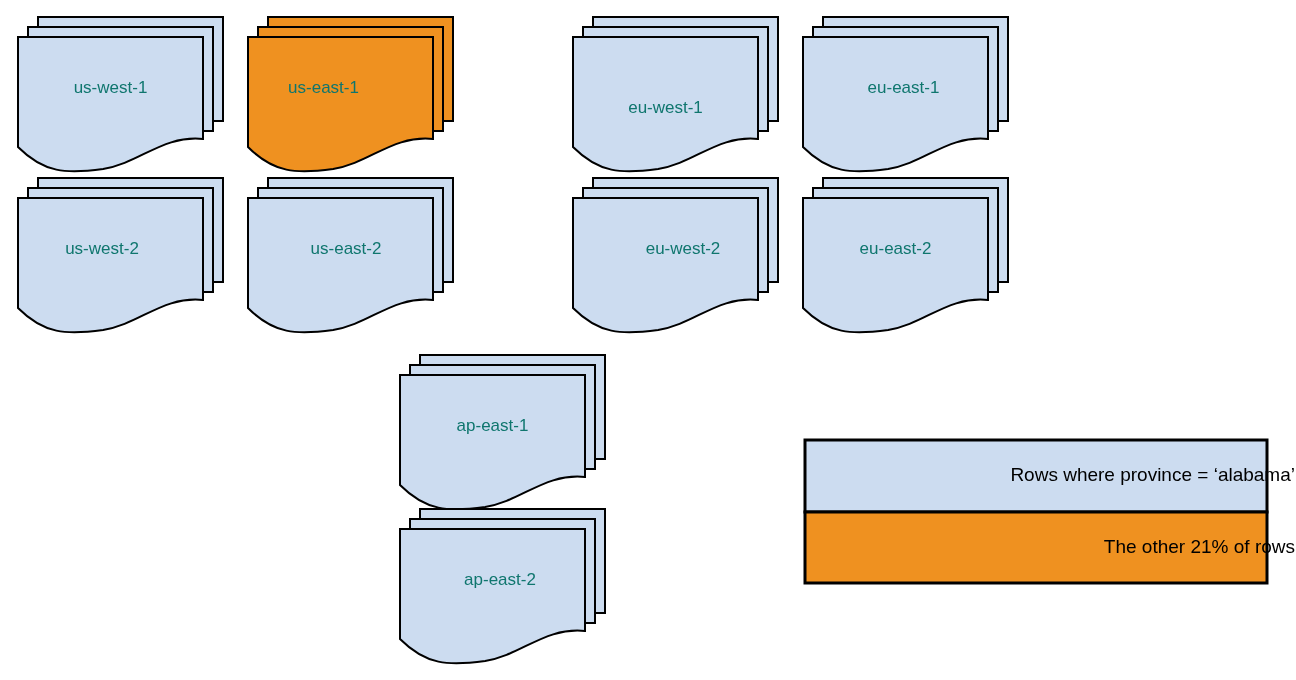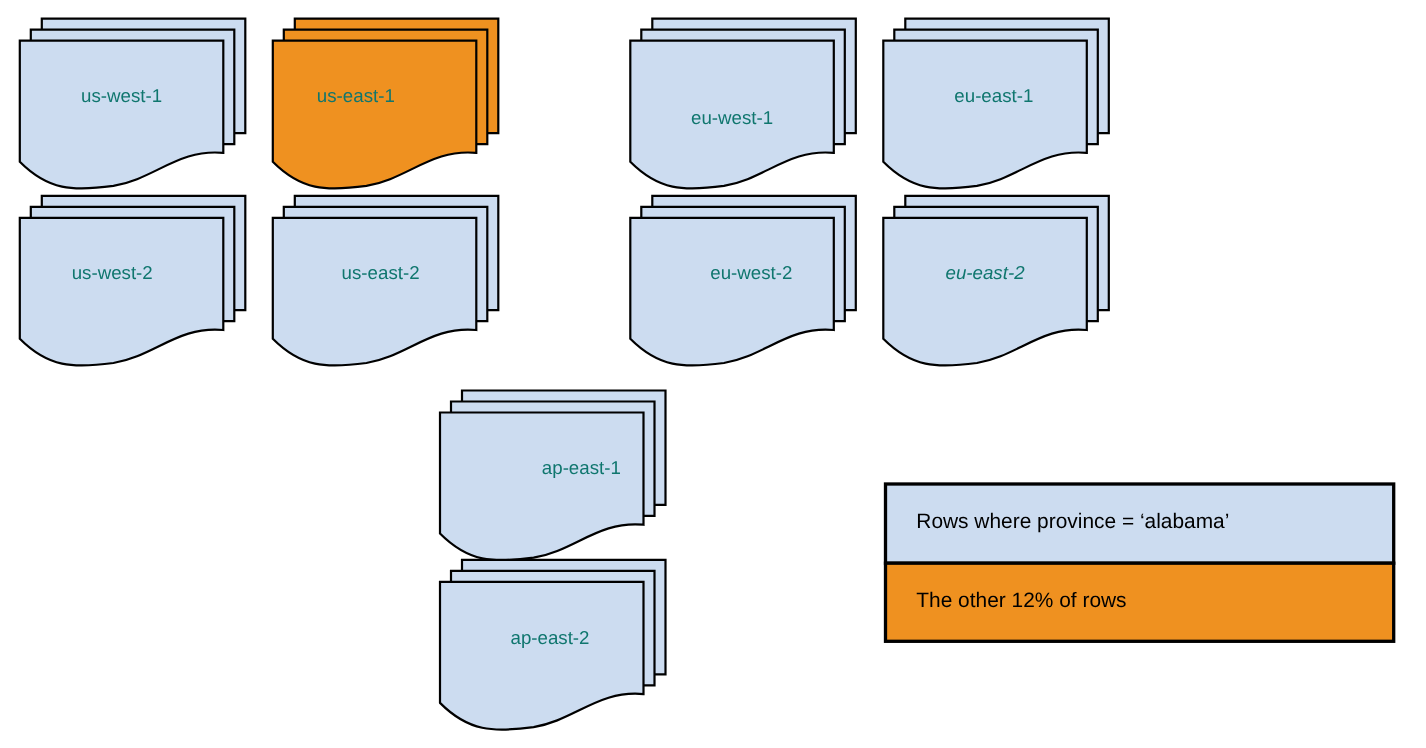--- a/index.html
+++ b/index.html
@@ -29,21 +29,21 @@
     white-space: nowrap;
     text-align: center;
     pointer-events: none;
   }
   .legend-label {
     position: absolute;
     font-family: "Liberation Sans", sans-serif;
     font-size: 19px;
     color: #000000;
     white-space: nowrap;
-    text-align: left;
+    text-align: right;
     padding-left: 28px;
   }
 </style>
 </head>
 <body>
 
 <svg id="canvas" viewBox="0 0 1296 680" width="1296" height="680" xmlns="http://www.w3.org/2000/svg">
     <g>
       <path d="M 38 17 L 223 17 L 223 121 L 38 121 Z" fill="#ccdcf0" stroke="#000000" stroke-width="2" stroke-linejoin="miter"></path>
       <path d="M 28 27 L 213 27 L 213 131 L 28 131 Z" fill="#ccdcf0" stroke="#000000" stroke-width="2" stroke-linejoin="miter"></path>
@@ -101,18 +101,18 @@
   </svg>
 
 <div id="labels">
     <div class="doc-label" style="left: 18px; top: 78px; width: 185px;">us-west-1</div>
     <div class="doc-label" style="left: 248px; top: 78px; width: 151px;">us-east-1</div>
     <div class="doc-label" style="left: 573px; top: 78px; width: 185px; margin-top: 20px;">eu-west-1</div>
     <div class="doc-label" style="left: 803px; top: 78px; width: 201px;">eu-east-1</div>
     <div class="doc-label" style="left: 18px; top: 239px; width: 168px;">us-west-2</div>
     <div class="doc-label" style="left: 248px; top: 239px; width: 196px;">us-east-2</div>
     <div class="doc-label" style="left: 573px; top: 239px; width: 220px;">eu-west-2</div>
-    <div class="doc-label" style="left: 803px; top: 239px; width: 185px; font-style: italic;">eu-east-2</div>
-    <div class="doc-label" style="left: 400px; top: 416px; width: 185px; padding-left: 36px;">ap-east-1</div>
+    <div class="doc-label" style="left: 803px; top: 239px; width: 185px;">eu-east-2</div>
+    <div class="doc-label" style="left: 400px; top: 416px; width: 185px;">ap-east-1</div>
     <div class="doc-label" style="left: 400px; top: 570px; width: 200px;">ap-east-2</div>
     <div class="legend-label" style="left: 805px; top: 464px; width: 462px;">Rows where province = ‘alabama’</div>
-    <div class="legend-label" style="left: 805px; top: 535.5px; width: 462px;">The other 12% of rows</div>
+    <div class="legend-label" style="left: 805px; top: 535.5px; width: 462px;">The other 21% of rows</div>
   </div>
 
 </body></html>

